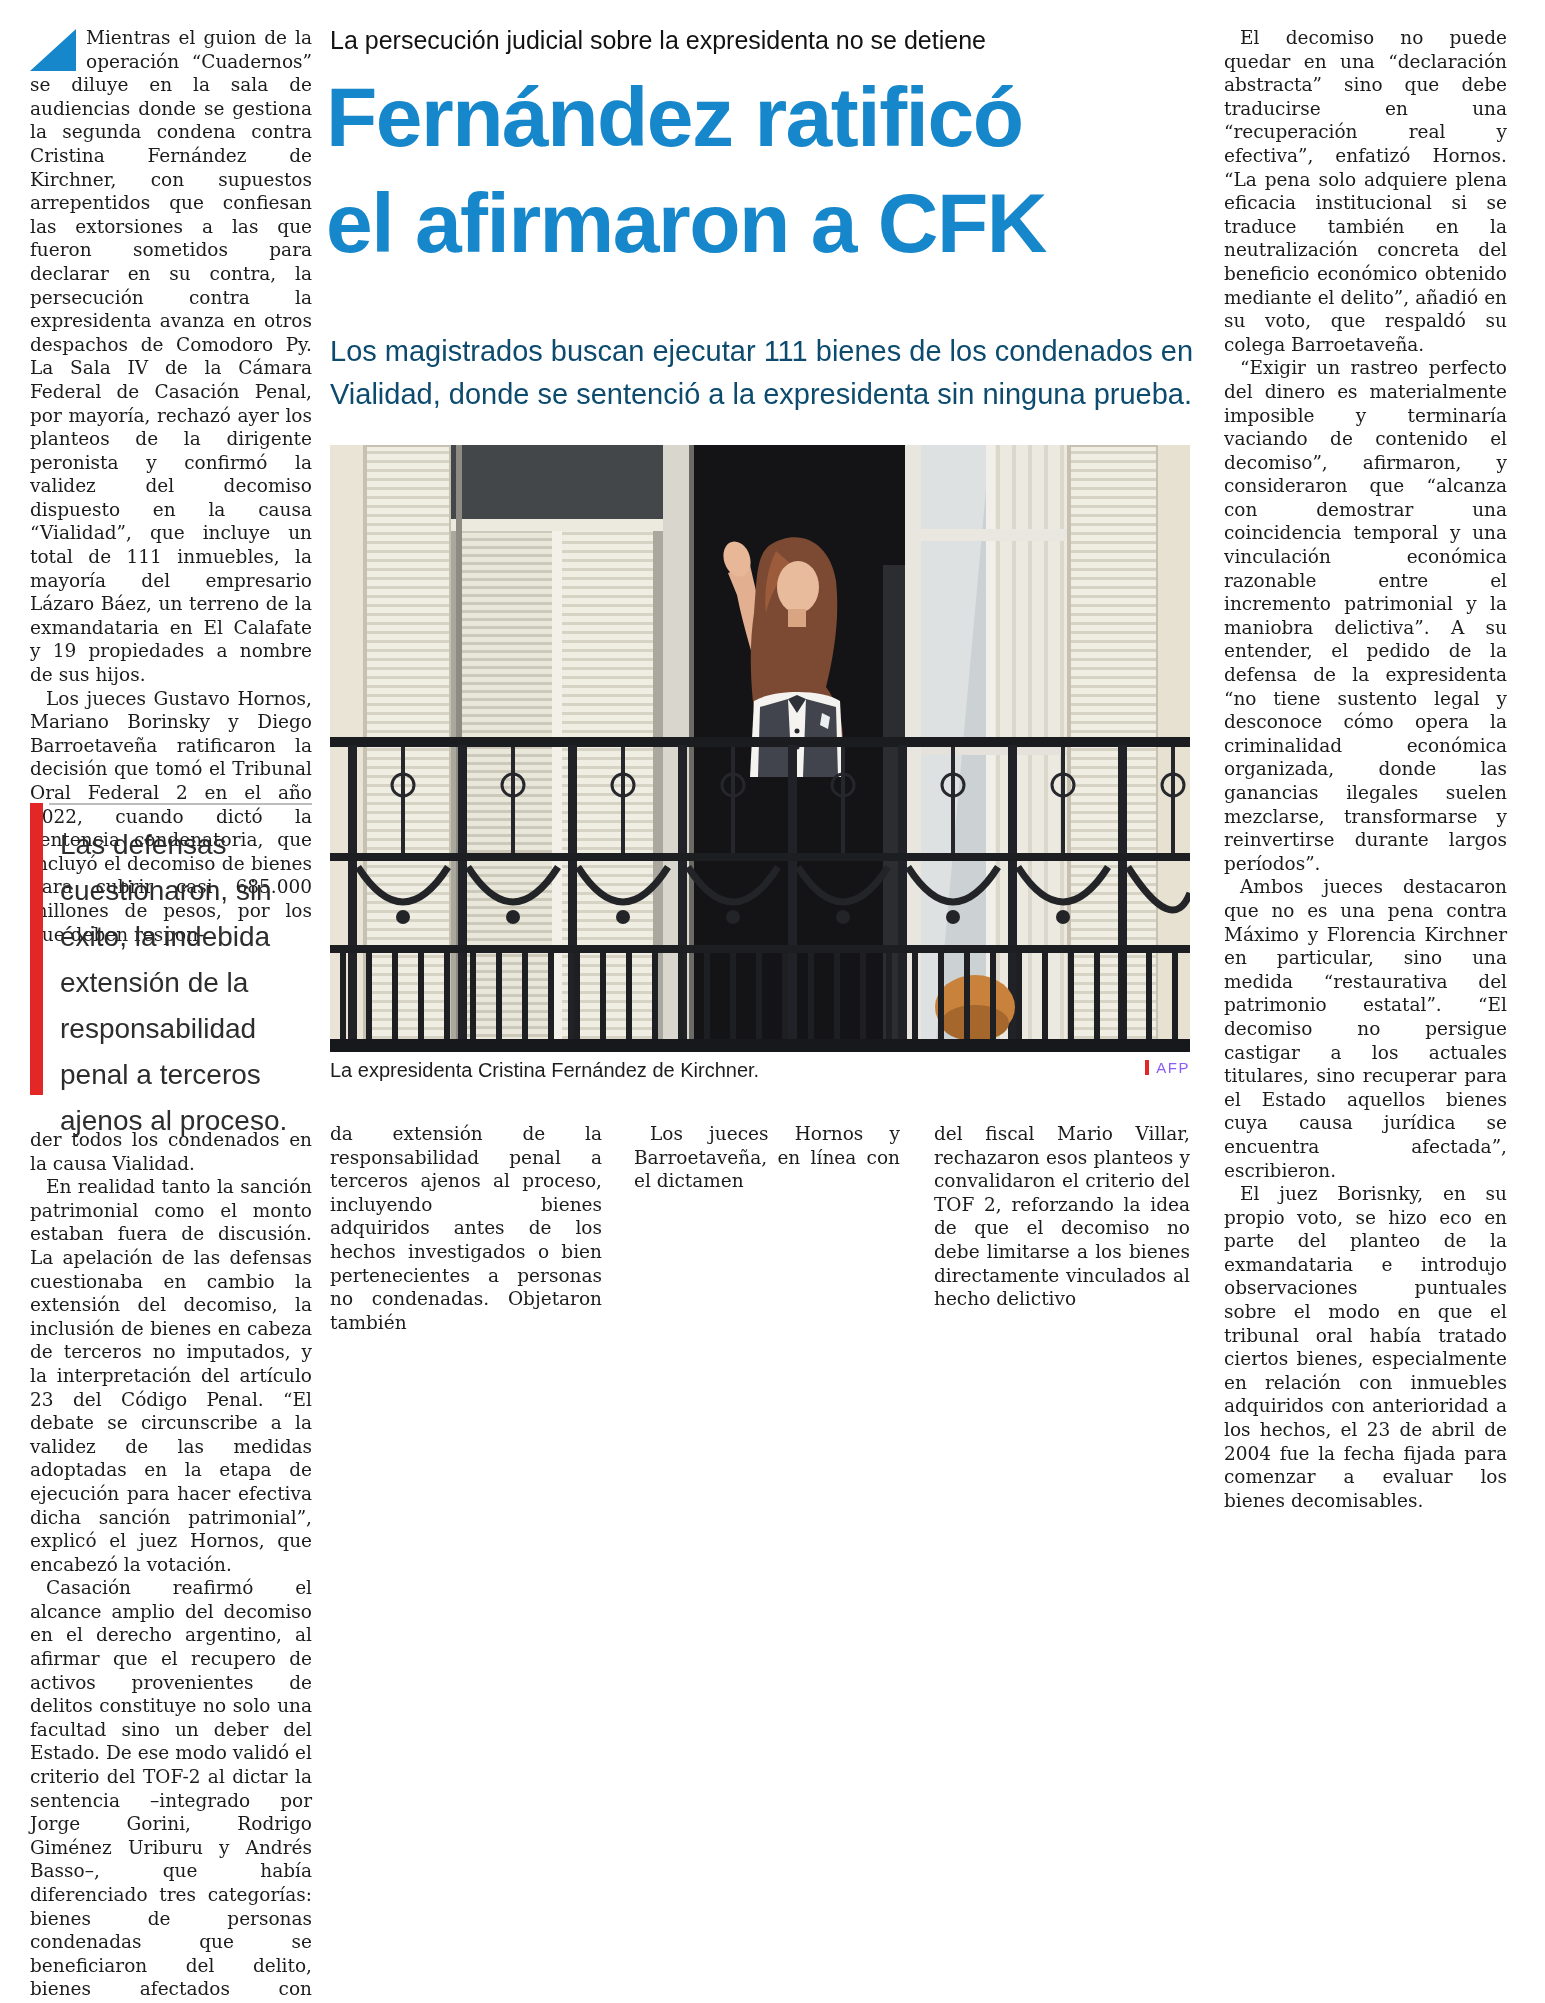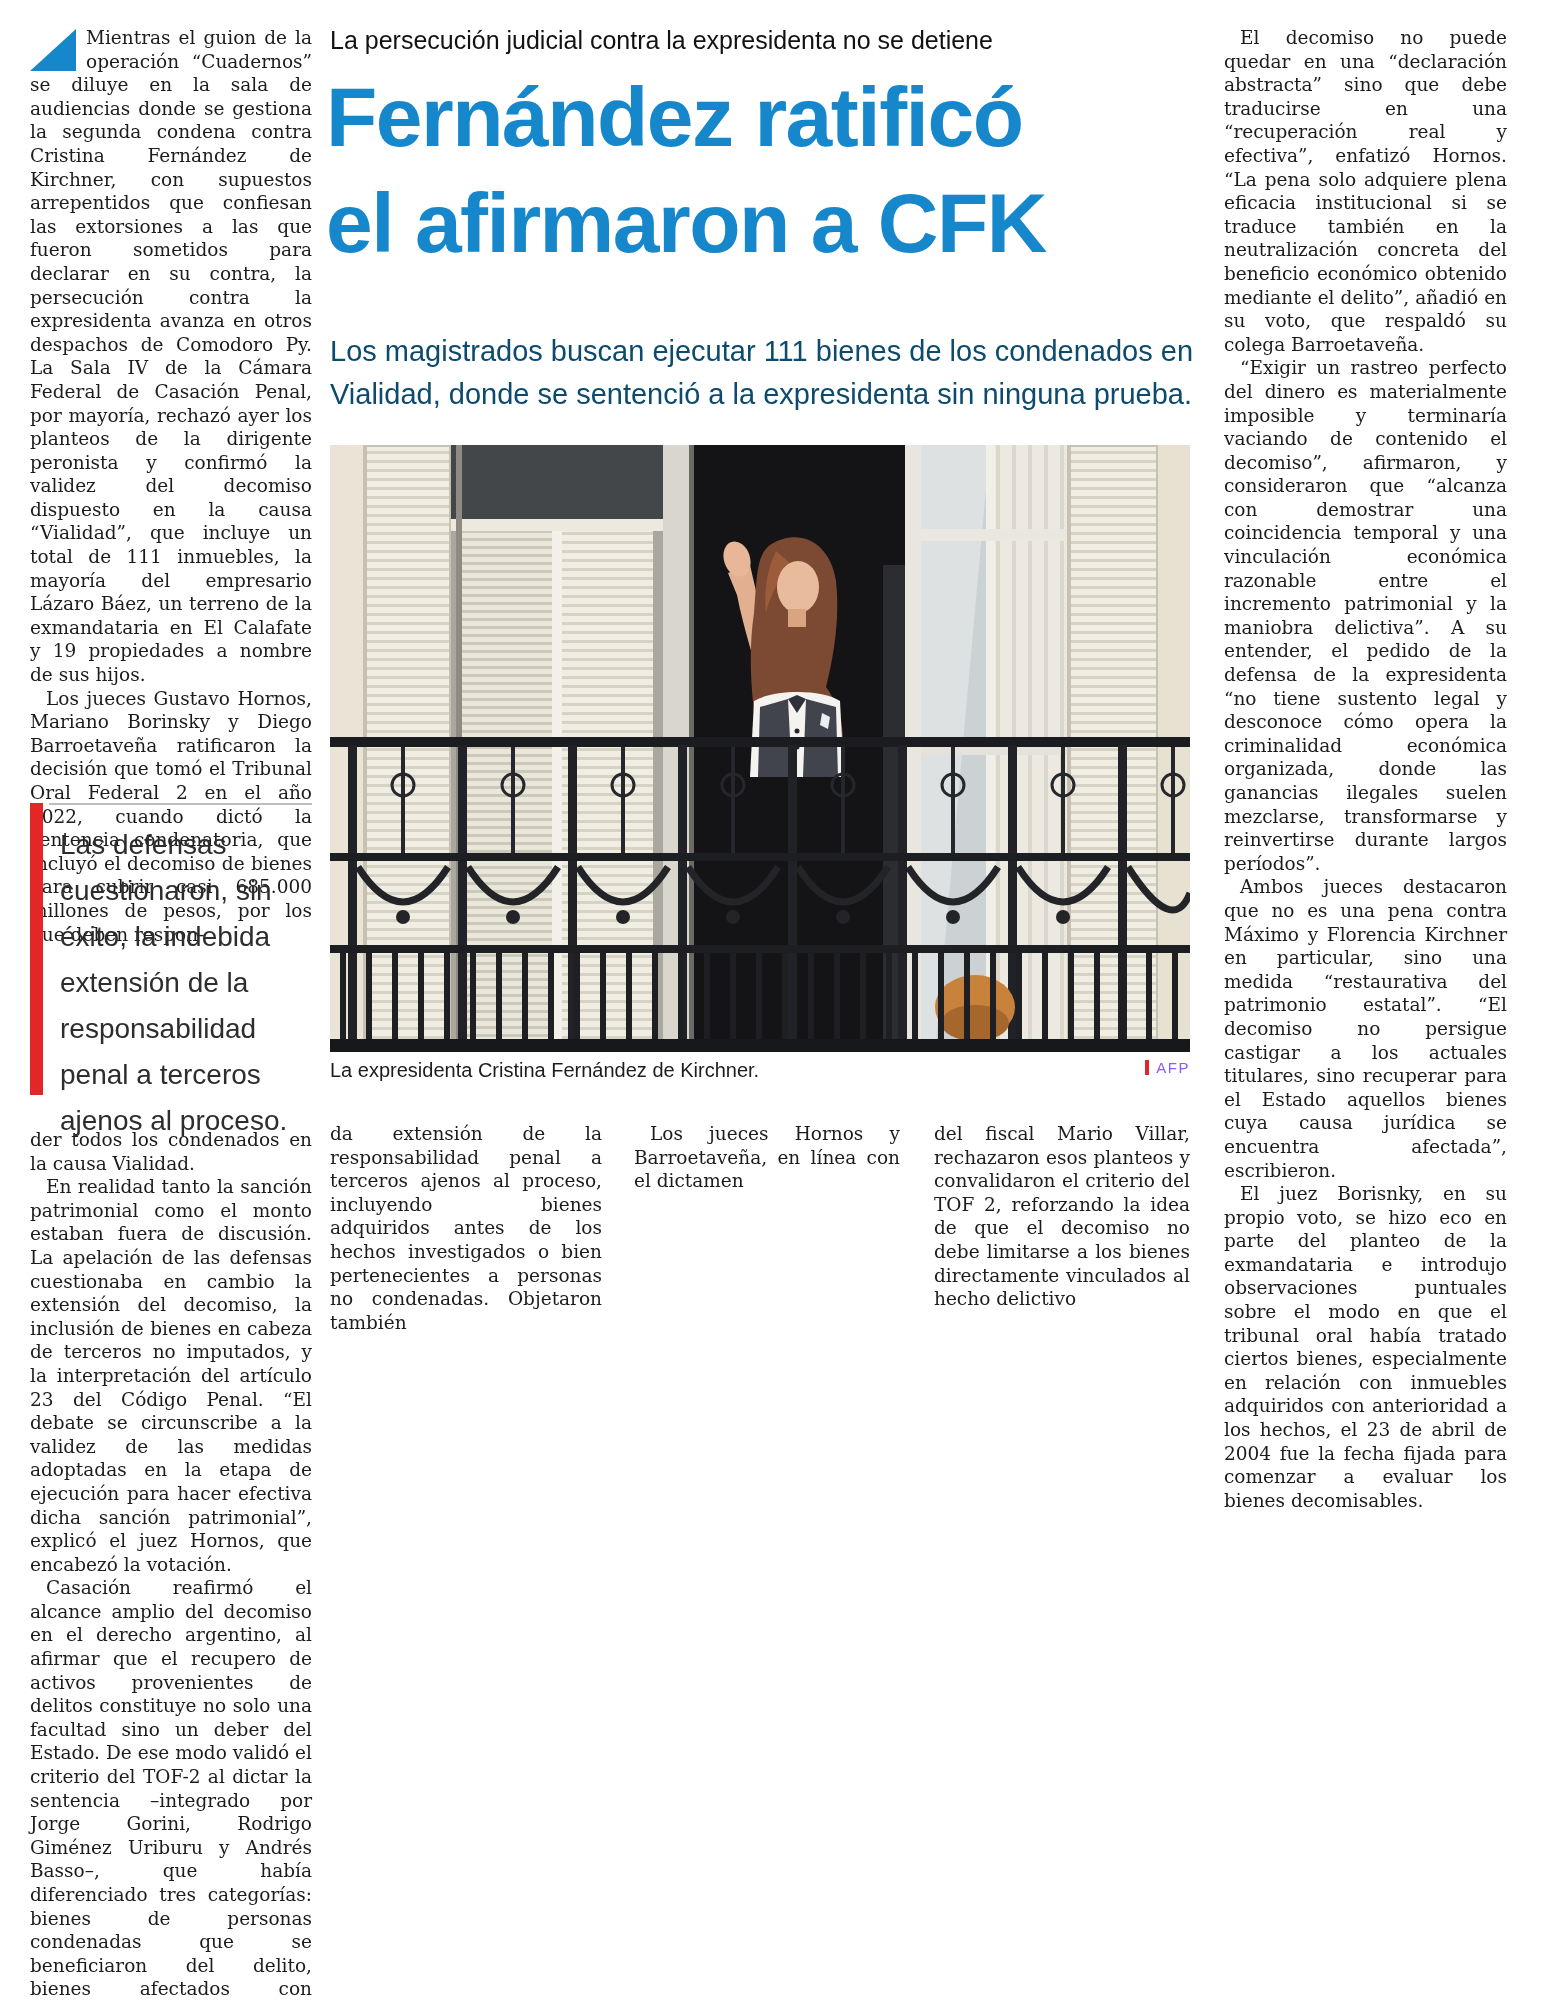--- a/index.html
+++ b/index.html
@@ -41,21 +41,21 @@
   #photo{left:330px;top:445px;width:860px;height:607px;}
   #photo svg{display:block;}
   #caption-row{left:330px;top:1058px;width:860px;display:flex;justify-content:space-between;align-items:flex-start;}
   #caption{font:20px/24px "Liberation Sans", sans-serif;color:#1d1d1d;}
   #credit{font:15px/20px "Liberation Sans", sans-serif;color:#8b5cf6;letter-spacing:1.5px;}
   .credit-bar{display:inline-block;width:4px;height:15px;background:#e32726;margin-right:7px;transform:translateY(2px);}
 </style>
 </head>
 <body>
 
-<div id="kicker" class="abs">La persecución judicial contra la expresidenta no se detiene</div>
+<div id="kicker" class="abs">La persecución judicial sobre la expresidenta no se detiene</div>
 <div id="headline" class="abs">
   <div>Fernández ratificó</div>
   <div>el afirmaron a CFK</div>
 </div>
 <div id="subhead" class="abs">Los magistrados buscan ejecutar 111 bienes de los condenados en Vialidad, donde se sentenció a la expresidenta sin ninguna prueba.</div>
 
 <div id="left-col" class="abs bodytext">
   <p><span class="tri"></span><span>Mientras el guion de la operación “Cuadernos” se diluye en la sala de audiencias donde se gestiona la segunda condena contra Cristina Fernández de Kirchner, con supuestos arrepentidos que confiesan las extorsiones a las que fueron sometidos para declarar en su contra, la persecución contra la expresidenta avanza en otros despachos de Comodoro Py. La Sala IV de la Cámara Federal de Casación Penal, por mayoría, rechazó ayer los planteos de la dirigente peronista y confirmó la validez del decomiso dispuesto en la causa “Vialidad”, que incluye un total de 111 inmuebles, la mayoría del empresario Lázaro Báez, un terreno de la exmandataria en El Calafate y 19 propiedades a nombre de sus hijos.</span></p>
   <p class="ind">Los jueces Gustavo Hornos, Mariano Borinsky y Diego Barroetaveña ratificaron la decisión que tomó el Tribunal Oral Federal 2 en el año 2022, cuando dictó la sentencia condenatoria, que incluyó el decomiso de bienes para cubrir casi 685.000 millones de pesos, por los que deben respon-</p>
 </div>

